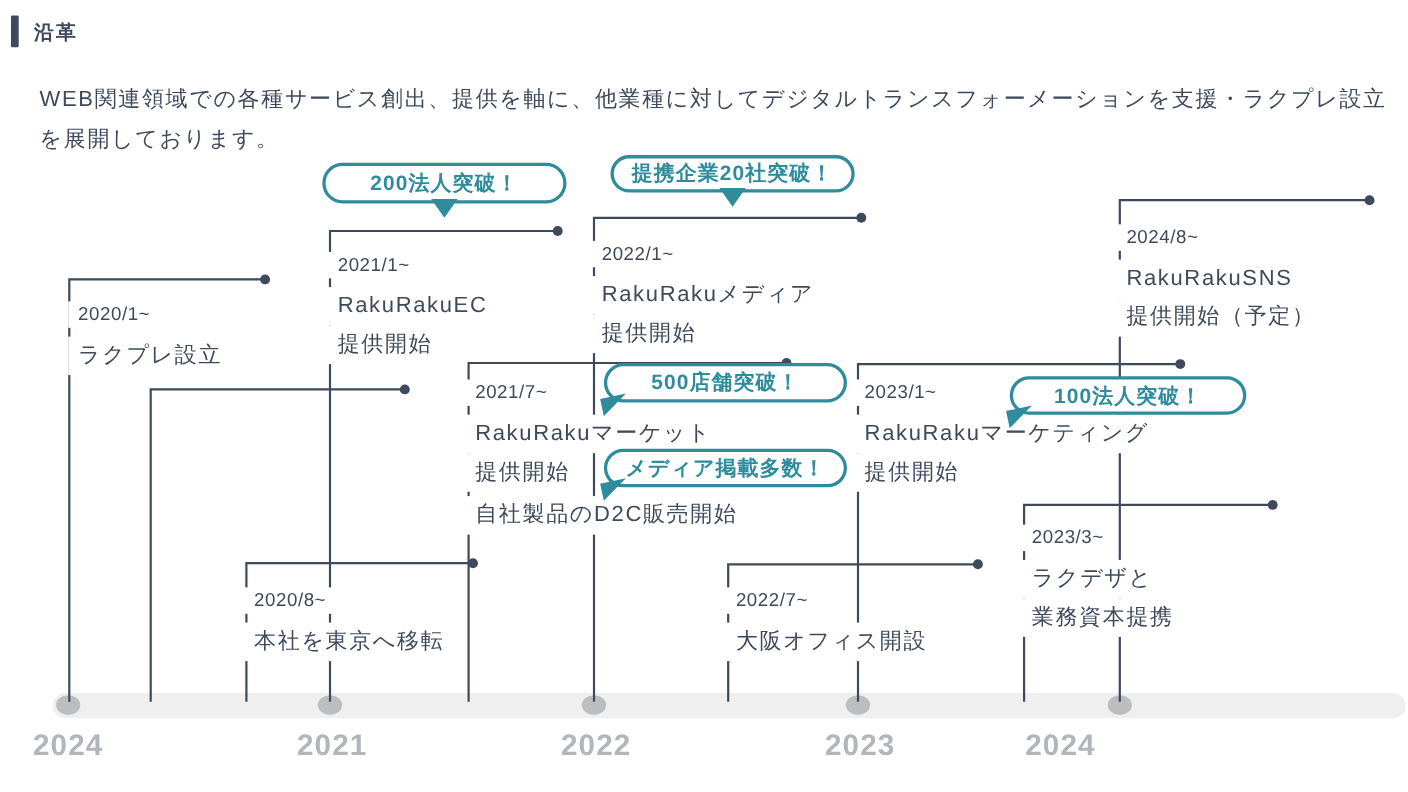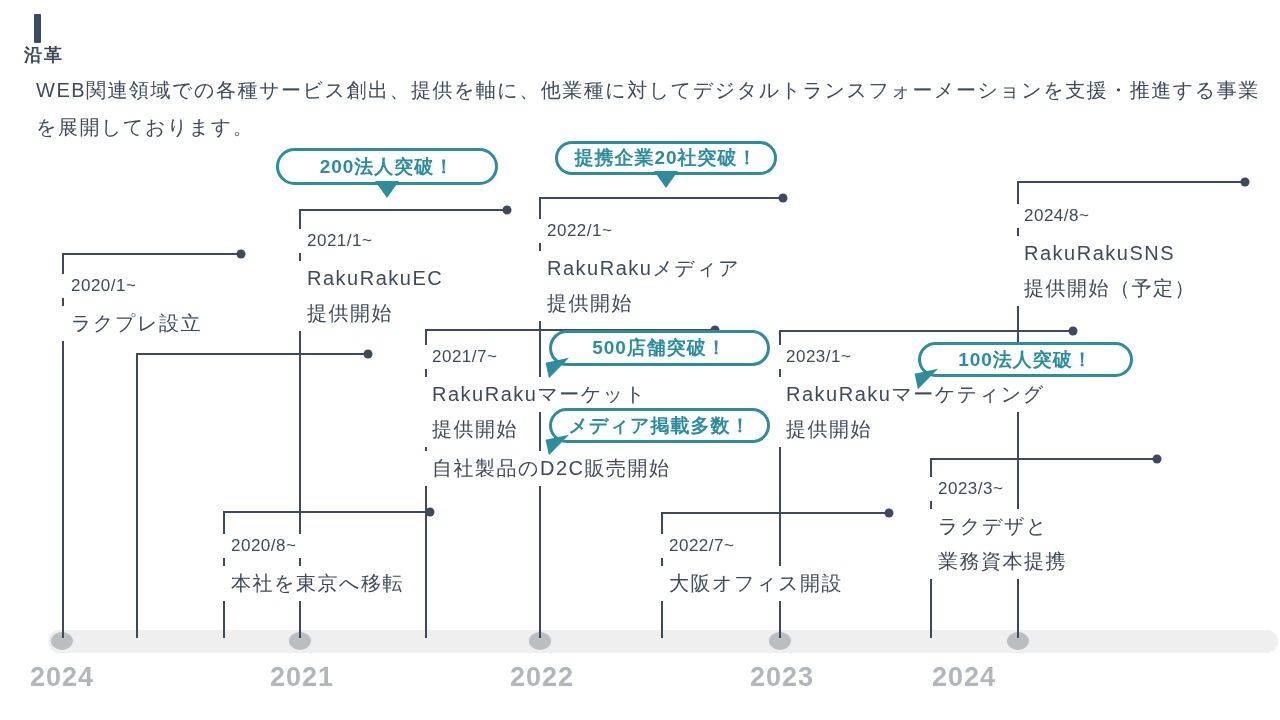--- a/index.html
+++ b/index.html
@@ -1,21 +1,21 @@
 <!DOCTYPE html>
 <html><head>
 <meta charset="utf-8">
 <style>
   html,body{margin:0;padding:0;background:#fff;}
   .stage{
     position:relative;width:1280px;height:720px;overflow:hidden;background:#ffffff;
     font-family:"Liberation Sans",sans-serif;color:#3e4a5c;
   }
   
-  .header{position:absolute;left:10px;top:14px;display:flex;align-items:center;flex-direction:column;}
+  .header{position:absolute;left:10px;top:14px;display:flex;align-items:center;}
   .header .bar{width:7px;height:29px;background:#3e4a5c;border-radius:1px;}
   .header .title{margin-left:14px;font-size:18px;font-weight:bold;letter-spacing:2px;}
   
   .intro{position:absolute;left:36px;top:72px;font-size:20px;line-height:37px;letter-spacing:1.5px;white-space:nowrap;}
   
   .canvas{position:absolute;left:0;top:0;z-index:1;}
   
   .event{position:absolute;z-index:2;}
   .edate{display:table;font-size:17px;line-height:24px;background:#fff;padding:0 9px;margin:0 0 8px -9px;letter-spacing:0.5px;}
   .eline{display:table;font-size:20px;line-height:35px;background:#fff;padding:0 9px;margin:0 0 0 -9px;letter-spacing:1.5px;}
@@ -45,21 +45,21 @@
 <body>
 
 <div class="stage">
 
   <div class="header">
     <span class="bar"></span>
     <span class="title">沿革</span>
   </div>
 
   <div class="intro">
-    <div>WEB関連領域での各種サービス創出、提供を軸に、他業種に対してデジタルトランスフォーメーションを支援・推進する事業</div>
+    <div>WEB関連領域での各種サービス創出、提供を軸に、他業種に対してデジタルトランスフォーメーションを支援・ラクプレ設立</div>
     <div>を展開しております。</div>
   </div>
 
   <svg class="canvas" width="1280" height="720" viewBox="0 0 1280 720">
     <rect x="48" y="630" width="1230" height="23" rx="11.5" fill="#efefef"></rect>
     <g fill="#babdc1">
       <ellipse cx="62" cy="641" rx="11" ry="9"></ellipse>
       <ellipse cx="300" cy="641" rx="11" ry="9"></ellipse>
       <ellipse cx="540" cy="641" rx="11" ry="9"></ellipse>
       <ellipse cx="780" cy="641" rx="11" ry="9"></ellipse>
@@ -137,21 +137,21 @@
     <div class="eline">ラクデザと</div>
     <div class="eline">業務資本提携</div>
   </div>
 
   <div class="event" style="left:1024px;top:204px">
     <div class="edate">2024/8~</div>
     <div class="eline">RakuRakuSNS</div>
     <div class="eline">提供開始（予定）</div>
   </div>
 
-  <div class="badge tail-center" style="left:276px;top:148px;width:216px;height:31px">
+  <div class="badge tail-center" style="left:293px;top:148px;width:216px;height:31px">
     <span>200法人突破！</span>
     <span class="tail"></span>
   </div>
 
   <div class="badge tail-center" style="left:555px;top:141px;width:216px;height:28px">
     <span>提携企業20社突破！</span>
     <span class="tail"></span>
   </div>
 
   <div class="badge tail-left" style="left:549px;top:330px;width:215px;height:30px">

